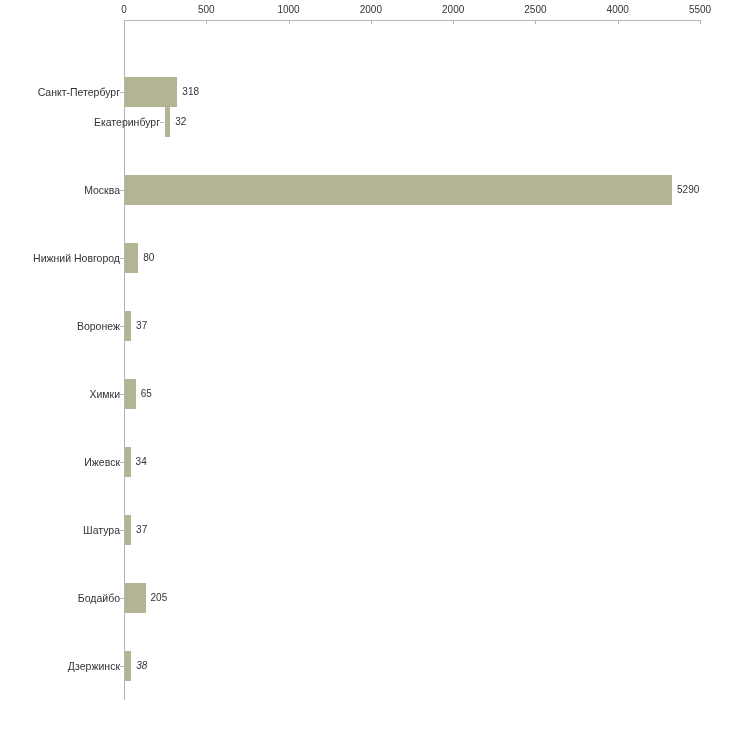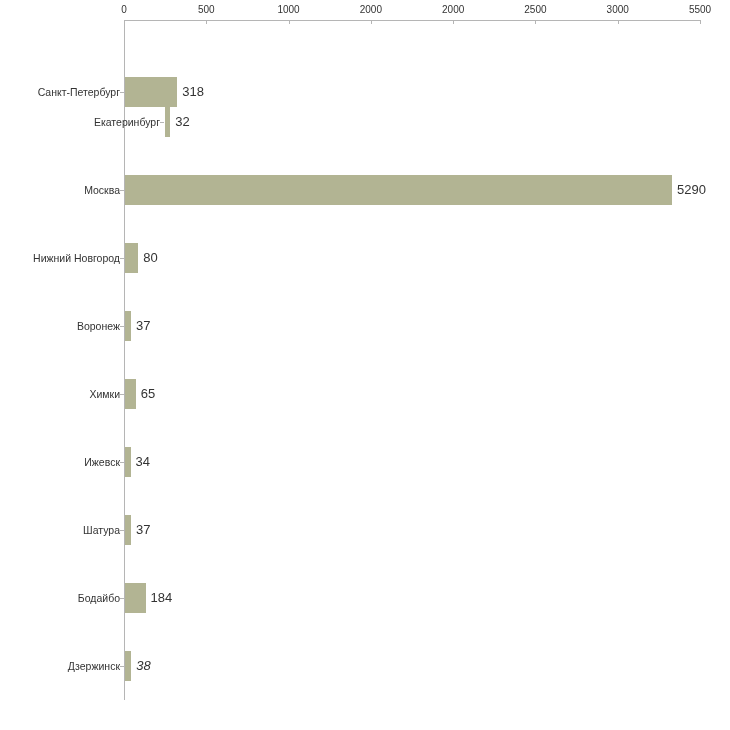--- a/index.html
+++ b/index.html
@@ -74,21 +74,21 @@
     background: #b5b5b5;
   }
   .bar {
     position: absolute;
     left: 125px;
     height: 30px;
     background: #b2b493;
   }
   .bar-value {
     position: absolute;
-    font-size: 13px;
+    font-size: 10px;
     color: #333333;
     white-space: nowrap;
     line-height: 12px;
   }
 </style>
 </head>
 <body>
 
 <div id="chart-root">
   <div class="axis-top"></div>
@@ -99,21 +99,21 @@
       <div class="tick-label" style="left: 206.286px;">500</div>
       <div class="tick-mark" style="left: 206.286px;"></div>
       <div class="tick-label" style="left: 288.571px;">1000</div>
       <div class="tick-mark" style="left: 288.571px;"></div>
       <div class="tick-label" style="left: 370.857px;">2000</div>
       <div class="tick-mark" style="left: 370.857px;"></div>
       <div class="tick-label" style="left: 453.143px;">2000</div>
       <div class="tick-mark" style="left: 453.143px;"></div>
       <div class="tick-label" style="left: 535.429px;">2500</div>
       <div class="tick-mark" style="left: 535.429px;"></div>
-      <div class="tick-label" style="left: 617.714px;">3000</div>
+      <div class="tick-label" style="left: 617.714px;">4000</div>
       <div class="tick-mark" style="left: 617.714px;"></div>
       <div class="tick-label" style="left: 700px;">5500</div>
       <div class="tick-mark" style="left: 700px;"></div>
     </div>
   <div id="rows">
       <div class="row" style="top: 20px; height: 68px; margin-top: 38px;">
         <div class="cat-label" style="top: 28px;">Санкт-Петербург</div>
         <div class="cat-tick" style="top: 34px;"></div>
         <div class="bar" title="Санкт-Петербург: 318" style="top: 19px; width: 52.3337px; background: rgb(178, 180, 147);"></div>
         <div class="bar-value" style="left: 182.334px; top: 28px;">318</div>
@@ -157,21 +157,21 @@
       <div class="row" style="top: 496px; height: 68px;">
         <div class="cat-label" style="top: 28px;">Шатура</div>
         <div class="cat-tick" style="top: 34px;"></div>
         <div class="bar" title="Шатура: 37" style="top: 19px; width: 6.08914px; background: rgb(178, 180, 147);"></div>
         <div class="bar-value" style="left: 136.089px; top: 28px;">37</div>
       </div>
       <div class="row" style="top: 564px; height: 68px;">
         <div class="cat-label" style="top: 28px;">Бодайбо</div>
         <div class="cat-tick" style="top: 34px;"></div>
         <div class="bar" title="Бодайбо: 125" style="top: 19px; width: 20.5714px; background: rgb(178, 180, 147);"></div>
-        <div class="bar-value" style="left: 150.571px; top: 28px;">184</div>
+        <div class="bar-value" style="left: 150.571px; top: 28px;">205</div>
       </div>
       <div class="row" style="top: 632px; height: 68px;">
         <div class="cat-label" style="top: 28px;">Дзержинск</div>
         <div class="cat-tick" style="top: 34px;"></div>
         <div class="bar" title="Дзержинск: 38" style="top: 19px; width: 6.25371px; background: rgb(178, 180, 147);"></div>
         <div class="bar-value" style="left: 136.254px; top: 28px; font-style: italic;">38</div>
       </div>
     </div>
 </div>
 

